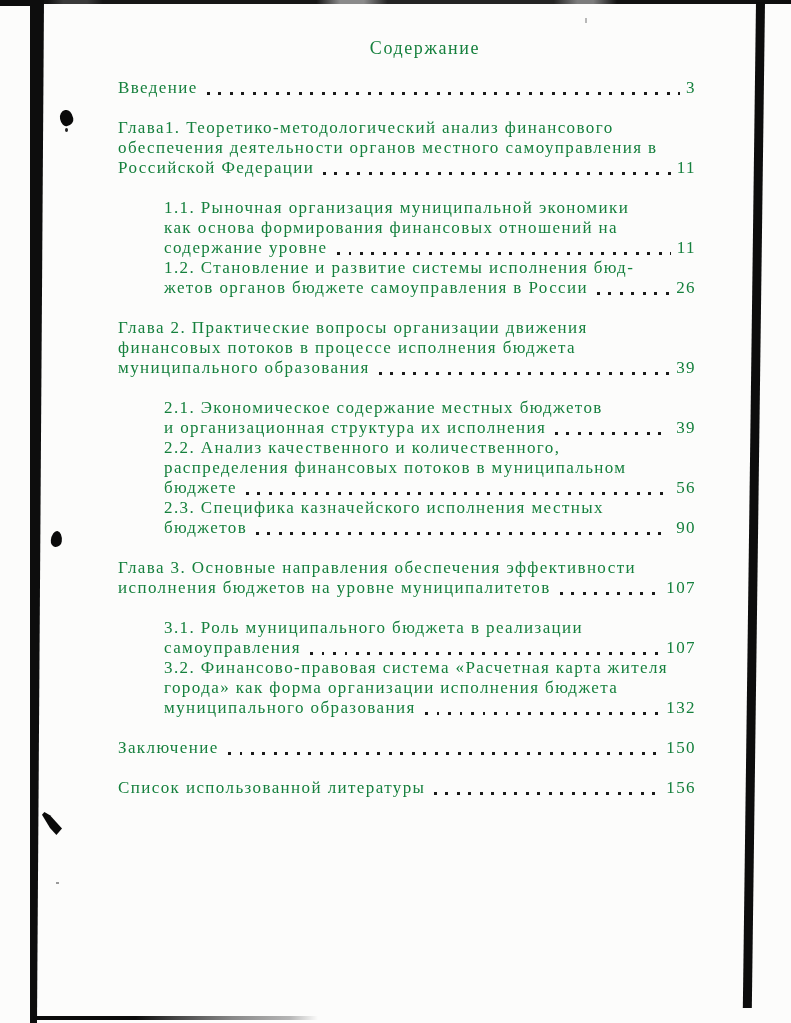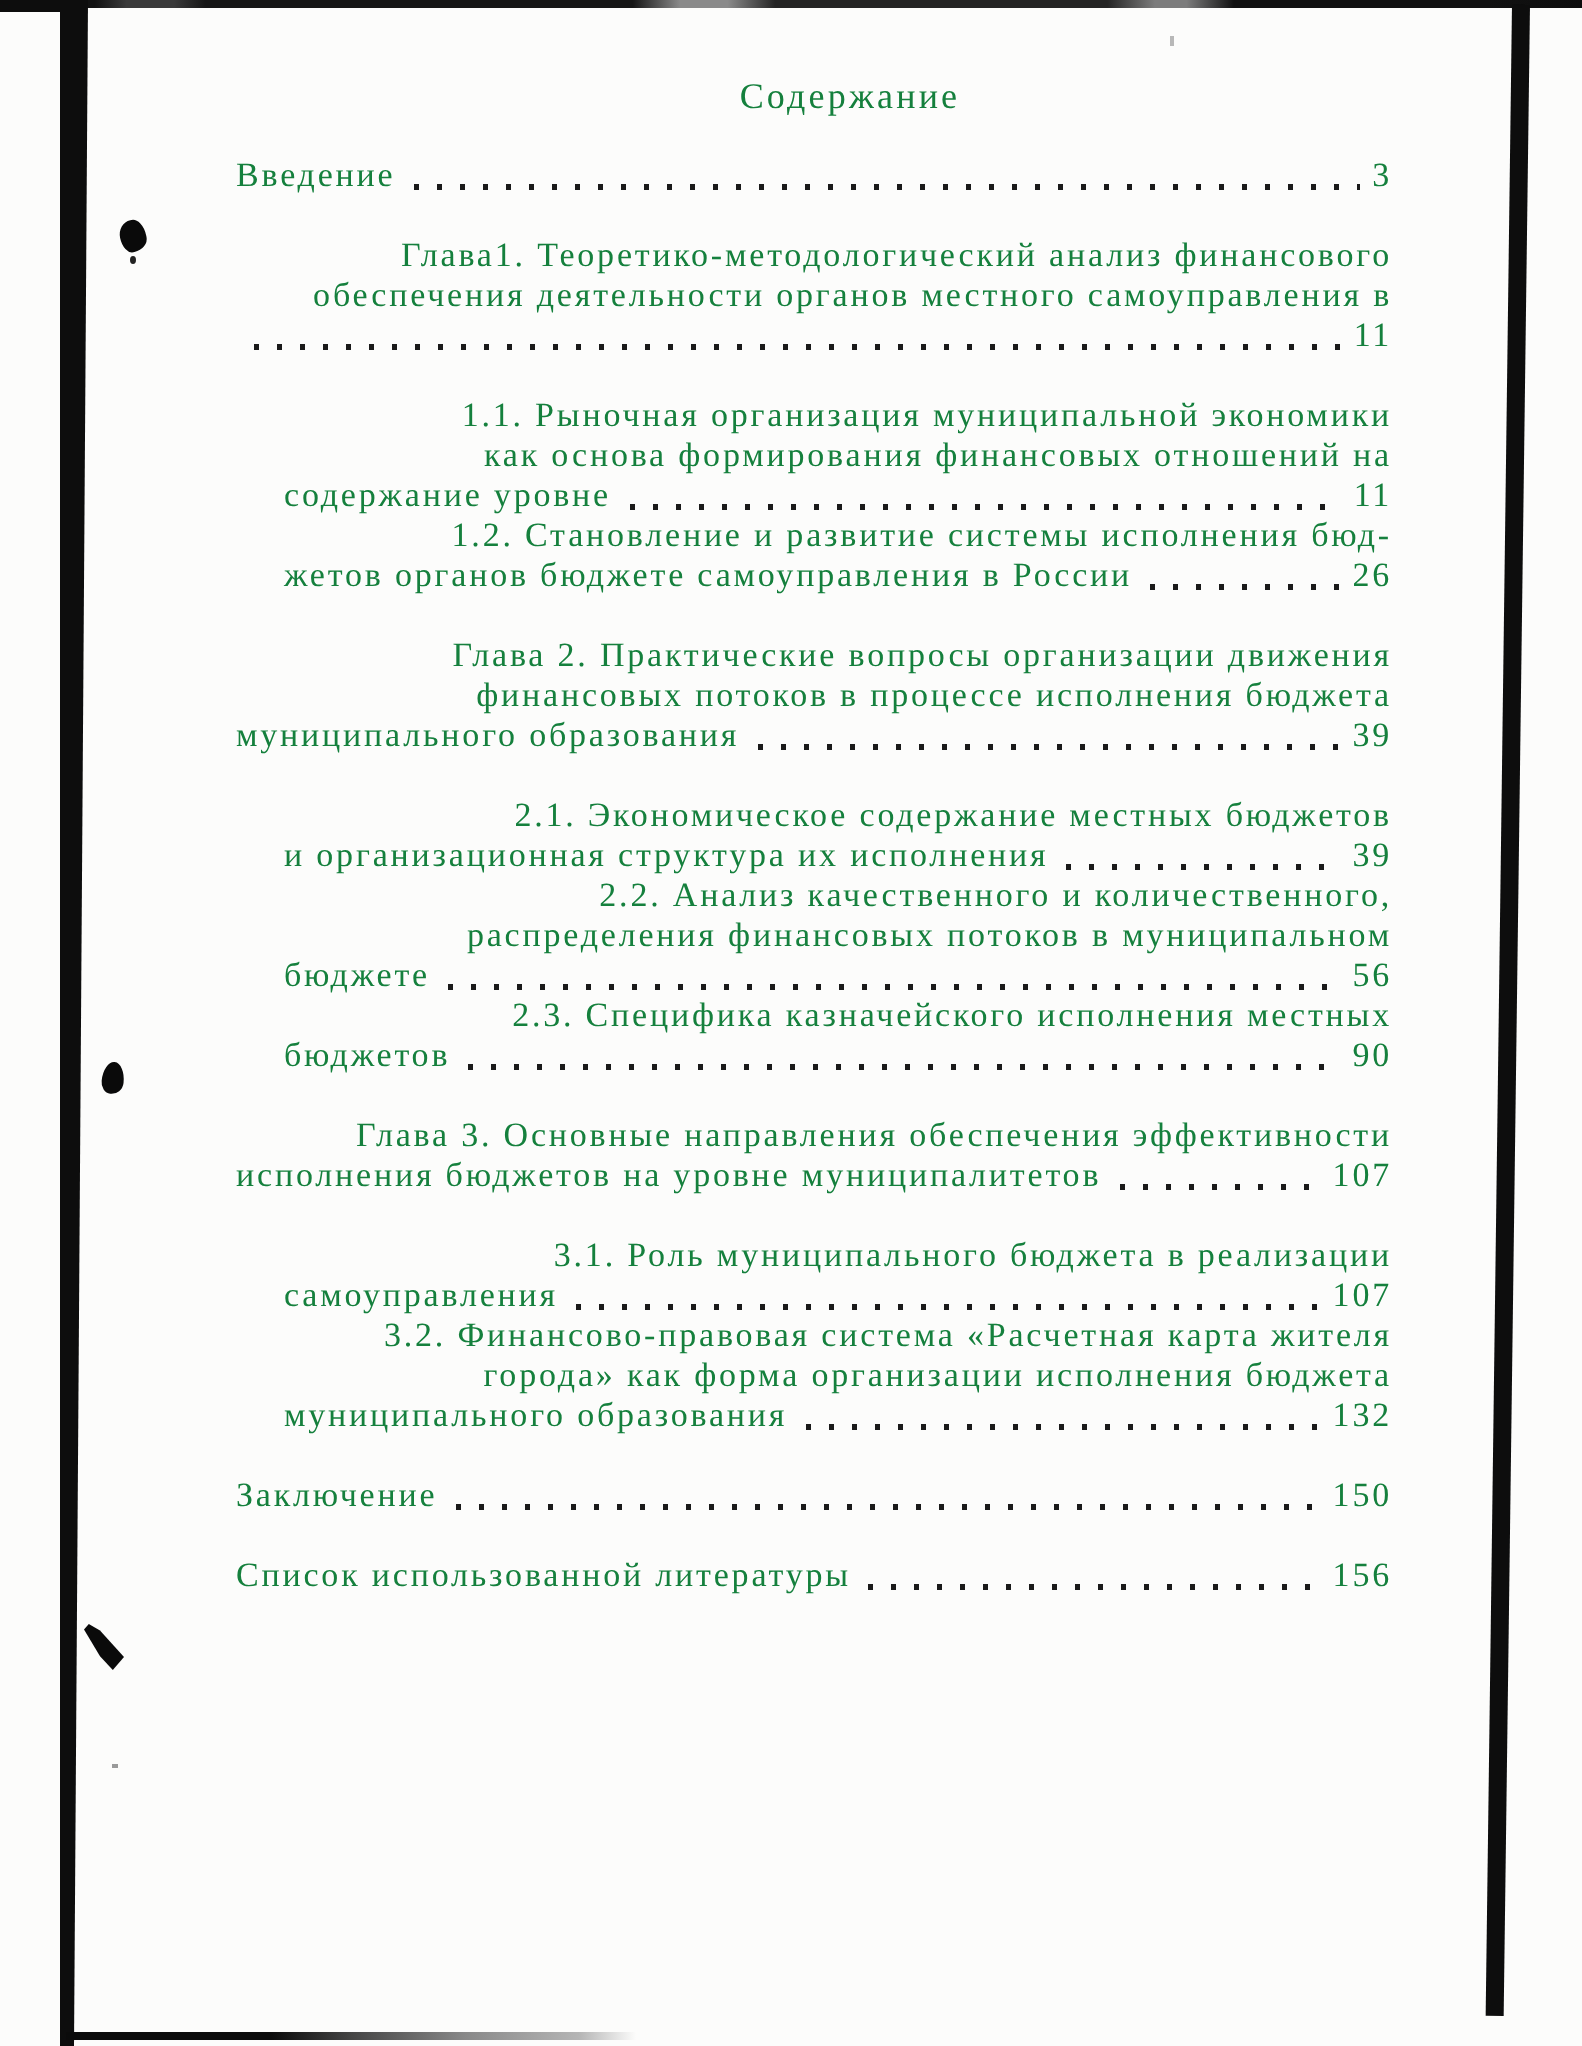--- a/index.html
+++ b/index.html
@@ -33,23 +33,23 @@
   .speck-1{left:56px;top:882px;width:3px;height:2px;background:#9a9a9a;}
   .speck-2{left:585px;top:18px;width:2px;height:5px;background:#b8b8b8;}
   
   .content{position:absolute;left:118px;top:38px;width:578px;}
   .title{
     font-size:18px;line-height:20px;letter-spacing:1.6px;
     text-align:center;padding-left:36px;margin-bottom:20px;
   }
   .group{margin-bottom:20px;}
   .line,.lastline{
-    font-size:17px;line-height:20px;letter-spacing:1.4px;white-space:nowrap;text-align:right;
-  }
-  .entry.section .line,.entry.section .lastline{margin-left:24px;}
+    font-size:17px;line-height:20px;letter-spacing:1.4px;white-space:nowrap;
+  }
+  .entry.section .line,.entry.section .lastline{margin-left:46px;}
   .lastline{display:flex;}
   .label{flex:0 0 auto;}
   .leader{
     flex:1 1 auto;align-self:flex-end;height:3px;min-width:14px;
     margin:0 6px 3.5px 9px;
     background-image:repeating-linear-gradient(to right,
       #1a1a1a 0,#1a1a1a 2.6px,transparent 2.6px,transparent 11.5px);
   }
   .pagenum{flex:0 0 auto;}
 </style>
@@ -80,20 +80,21 @@
               <span class="leader"></span>
               <span class="pagenum">3</span>
             </div>
           </div>
         </div>
         <div class="group">
           <div class="entry chapter">
             <div class="line">Глава1. Теоретико-методологический анализ финансового</div>
             <div class="line">обеспечения деятельности органов местного самоуправления в</div>
             <div class="lastline">
+              <span class="label">Российской Федерации</span>
               <span class="leader"></span>
               <span class="pagenum">11</span>
             </div>
           </div>
         </div>
         <div class="group">
           <div class="entry section">
             <div class="line">1.1. Рыночная организация муниципальной экономики</div>
             <div class="line">как основа формирования финансовых отношений на</div>
             <div class="lastline">

